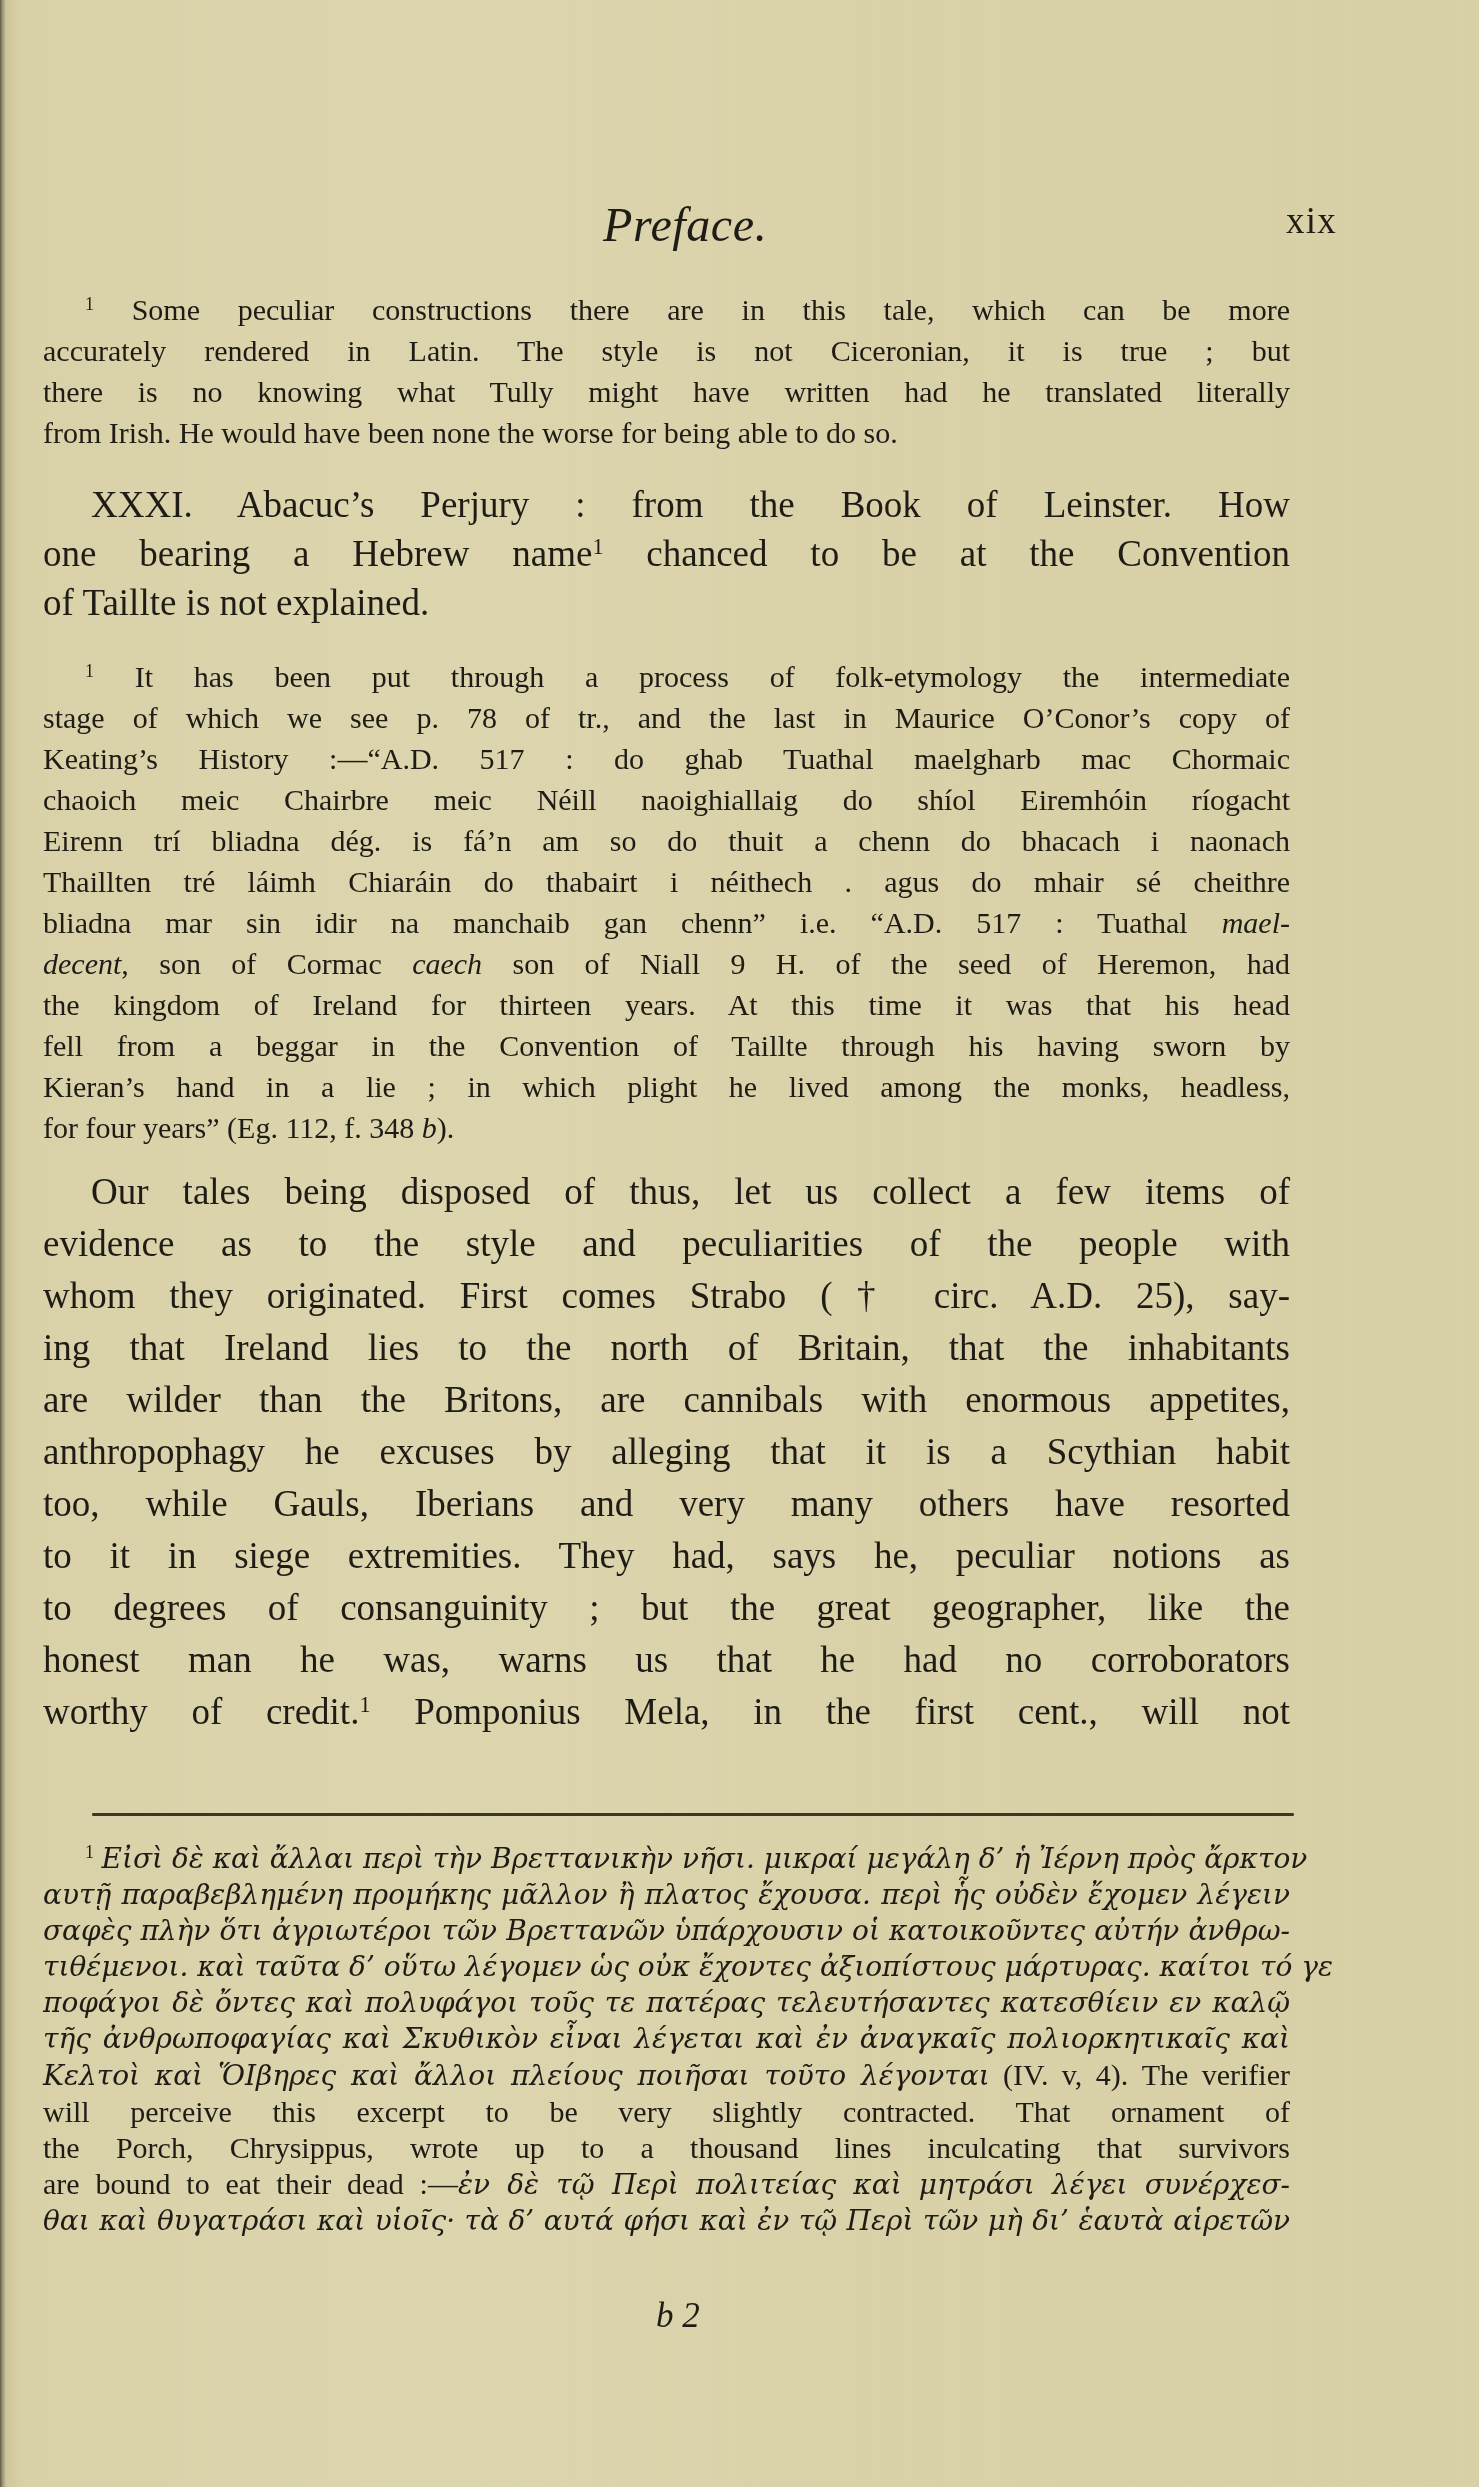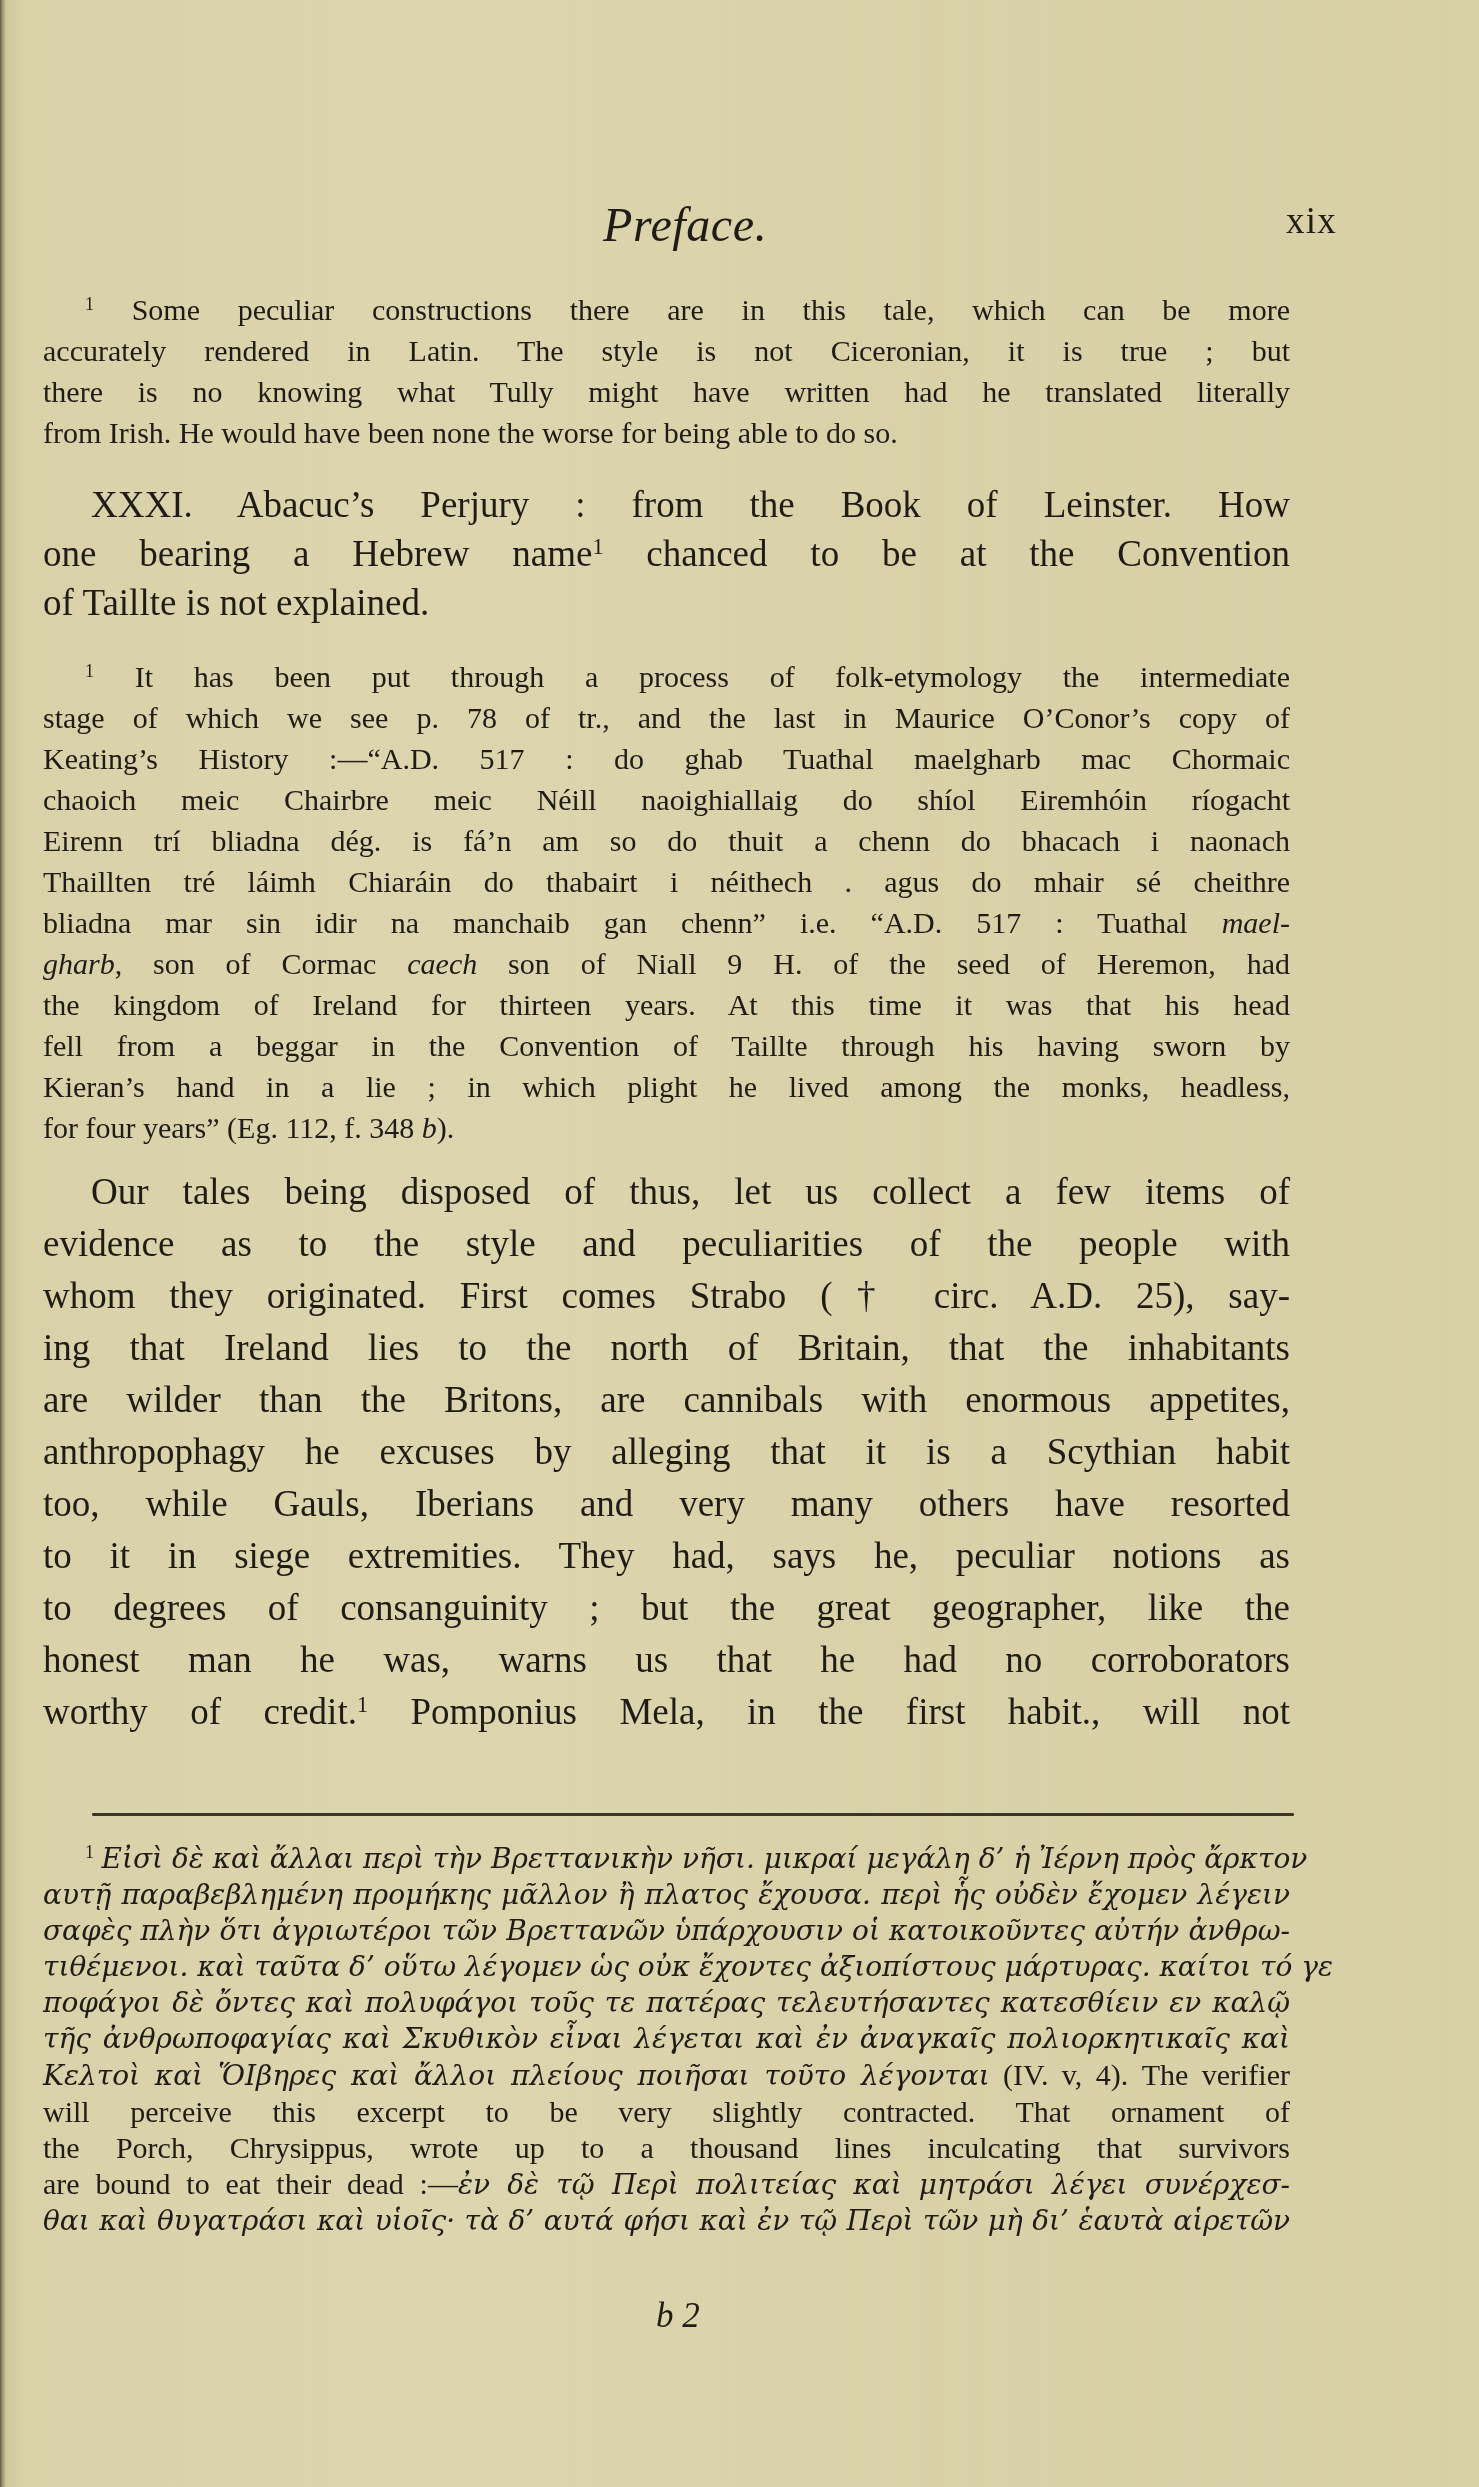--- a/index.html
+++ b/index.html
@@ -140,39 +140,39 @@
   </div>
 
   <div class="block note" style="top:656px;">
     <span class="line indent"><sup class="fn">1</sup> <span>It has been put through a process of folk-etymology the intermediate</span></span>
     <span class="line">stage of which we see p. 78 of tr., and the last in Maurice O’Conor’s copy of</span>
     <span class="line">Keating’s History :—“A.D. 517 : do ghab Tuathal maelgharb mac Chormaic</span>
     <span class="line">chaoich meic Chairbre meic Néill naoighiallaig do shíol Eiremhóin ríogacht</span>
     <span class="line">Eirenn trí bliadna dég.  is fá’n am so do thuit a chenn do bhacach i naonach</span>
     <span class="line">Thaillten tré láimh Chiaráin do thabairt i néithech . agus do mhair sé cheithre</span>
     <span class="line"><span>bliadna mar sin idir na manchaib gan chenn” i.e. “A.D. 517 :  Tuathal </span><span class="it">mael-</span></span>
-    <span class="line"><span class="it">gharb</span><span>, son of Cormac </span><span class="it">caech</span><span> son of Niall 9 H. of the seed of Heremon, had</span></span>
+    <span class="line"><span class="it">decent</span><span>, son of Cormac </span><span class="it">caech</span><span> son of Niall 9 H. of the seed of Heremon, had</span></span>
     <span class="line">the kingdom of Ireland for thirteen years.  At this time it was that his head</span>
     <span class="line">fell from a beggar in the Convention of Taillte through his having sworn by</span>
     <span class="line">Kieran’s hand in a lie ; in which plight he lived among the monks, headless,</span>
     <span class="line last"><span>for four years” (Eg. 112, f. 348 </span><span class="it">b</span><span>).</span></span>
   </div>
 
   <div class="block body-text" style="top:1166px;">
     <span class="line indent-lg">Our tales being disposed of thus, let us collect a few items of</span>
     <span class="line">evidence as to the style and peculiarities of the people with</span>
     <span class="line">whom they originated.  First comes Strabo († circ. A.D. 25), say-</span>
     <span class="line">ing that Ireland lies to the north of Britain, that the inhabitants</span>
     <span class="line">are wilder than the Britons, are cannibals with enormous appetites,</span>
     <span class="line">anthropophagy he excuses by alleging that it is a Scythian habit</span>
     <span class="line">too, while Gauls, Iberians and very many others have resorted</span>
     <span class="line">to it in siege extremities.  They had, says he, peculiar notions as</span>
     <span class="line">to degrees of consanguinity ;  but the great geographer, like the</span>
     <span class="line">honest man he was, warns us that he had no corroborators</span>
-    <span class="line"><span>worthy of credit.</span><sup class="fn">1</sup><span>  Pomponius Mela, in the first habit., will not</span></span>
+    <span class="line"><span>worthy of credit.</span><sup class="fn">1</sup><span>  Pomponius Mela, in the first cent., will not</span></span>
   </div>
 
   <div class="rule"></div>
 
   <div class="fn-block" style="top:1840px;">
     <span class="line indent"><sup class="fn">1</sup> <span class="greek">Εἰσὶ δὲ καὶ ἄλλαι περὶ τὴν Βρεττανικὴν νῆσι. μικραί μεγάλη δ’ ἡ Ἰέρνη πρὸς ἄρκτον</span></span>
     <span class="line greek">αυτῇ παραβεβλημένη προμήκης μᾶλλον ἢ πλατος ἔχουσα. περὶ ἧς οὐδὲν ἔχομεν λέγειν</span>
     <span class="line greek">σαφὲς πλὴν ὅτι ἀγριωτέροι τῶν Βρεττανῶν ὑπάρχουσιν οἱ κατοικοῦντες αὐτήν ἀνθρω-</span>
     <span class="line greek">τιθέμενοι. καὶ ταῦτα δ’ οὕτω λέγομεν ὡς οὐκ ἔχοντες ἀξιοπίστους μάρτυρας. καίτοι τό γε</span>
     <span class="line greek">ποφάγοι δὲ ὄντες καὶ πολυφάγοι τοῦς τε πατέρας τελευτήσαντες κατεσθίειν εν καλῷ</span>

